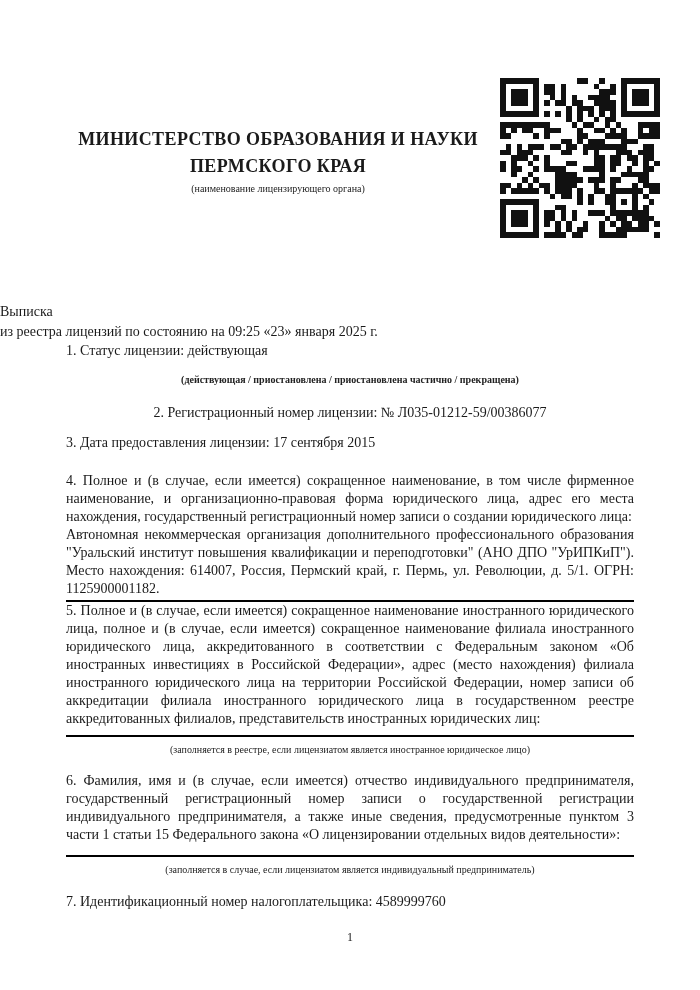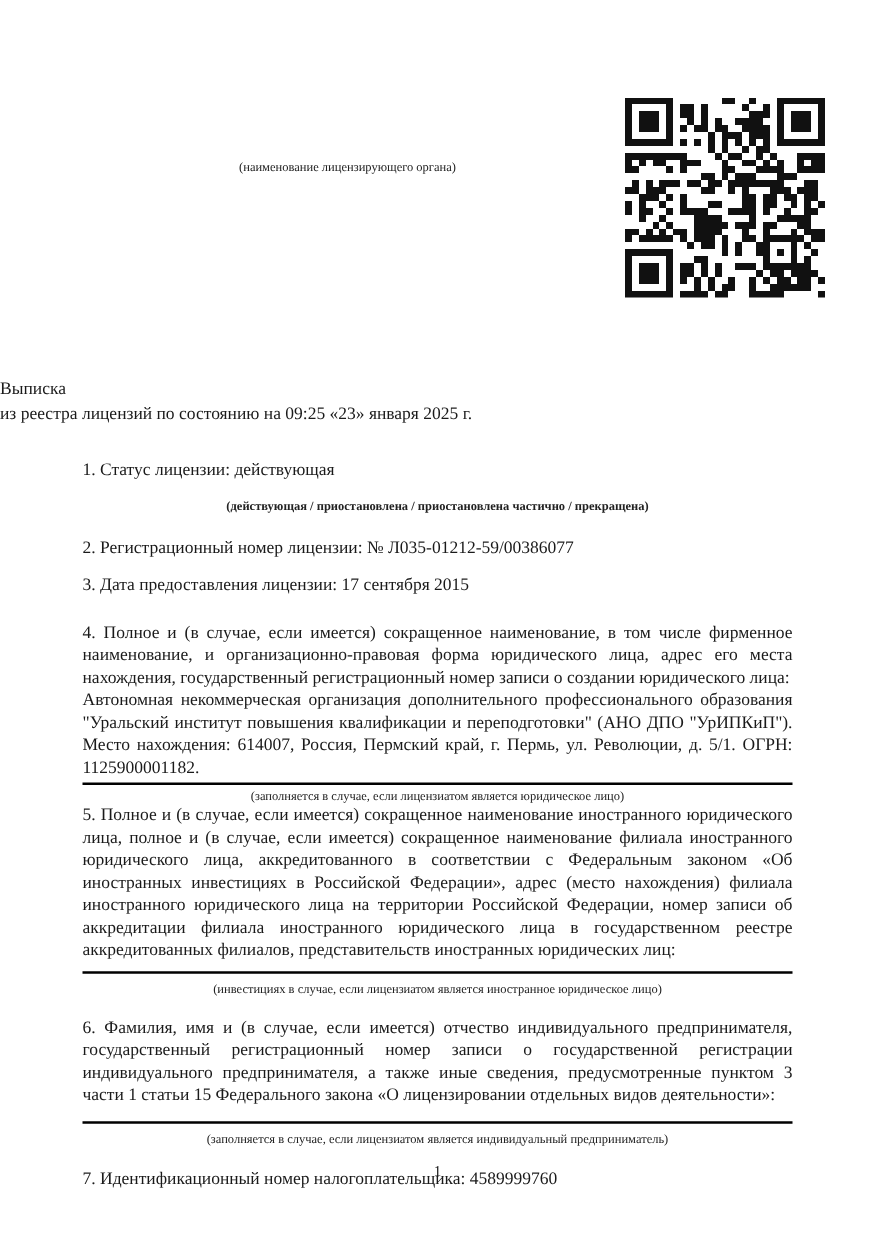--- a/index.html
+++ b/index.html
@@ -47,23 +47,23 @@
   
   .content { padding: 0 66px; }
   .item { line-height: 18px; }
   .just { text-align: justify; }
   .rule {
     border: none;
     border-top: 2px solid #000;
     height: 0;
     width: 100%;
   }
-  .m-item1   { margin-top: 26px; }
+  .m-item1   { }
   .m-cap1    { margin-top: 13px; font-weight: bold; }
-  .m-item2   { margin-top: 18px; }
+  .m-item2   { margin-top: 18px; text-align: center; }
   .m-item3   { margin-top: 12px; }
   .m-item4   { margin-top: 20px; }
   .m-rule4   { margin-top: 2px; }
   .m-cap4    { margin-top: 3px; }
   .m-item5   { }
   .m-rule5   { margin-top: 7px; }
   .m-cap5    { margin-top: 6px; }
   .m-item6   { margin-top: 16px; }
   .m-rule6   { margin-top: 11px; }
   .m-cap6    { margin-top: 6px; }
@@ -77,20 +77,24 @@
     font-size: 12px;
   }
 </style>
 </head>
 <body>
 
 <div class="page">
 
   <div class="header">
     <div class="ministry">
+      <div class="ministry-name">
+        <div>МИНИСТЕРСТВО ОБРАЗОВАНИЯ И НАУКИ</div>
+        <div>ПЕРМСКОГО КРАЯ</div>
+      </div>
       <div class="small-caption">(наименование лицензирующего органа)</div>
     </div>
     <div class="qr-box">
       <svg id="qr-svg" viewBox="0 0 29 29" width="160" height="160" shape-rendering="crispEdges" fill="#111" xmlns="http://www.w3.org/2000/svg">
           <rect x="0" y="0" width="1" height="1"></rect>
           <rect x="1" y="0" width="1" height="1"></rect>
           <rect x="2" y="0" width="1" height="1"></rect>
           <rect x="3" y="0" width="1" height="1"></rect>
           <rect x="4" y="0" width="1" height="1"></rect>
           <rect x="5" y="0" width="1" height="1"></rect>
@@ -526,28 +530,27 @@
     <div class="small-caption m-cap1">(действующая / приостановлена / приостановлена частично / прекращена)</div>
 
     <div class="item m-item2">2. Регистрационный номер лицензии: № Л035-01212-59/00386077</div>
 
     <div class="item m-item3">3. Дата предоставления лицензии: 17 сентября 2015</div>
 
     <div>
       <div class="item just m-item4">4. Полное и (в случае, если имеется) сокращенное наименование, в том числе фирменное наименование, и организационно-правовая форма юридического лица, адрес его места нахождения, государственный регистрационный номер записи о создании юридического лица:</div>
       <div class="item just">Автономная некоммерческая организация дополнительного профессионального образования "Уральский институт повышения квалификации и переподготовки" (АНО ДПО "УрИПКиП"). Место нахождения: 614007, Россия, Пермский край, г. Пермь, ул. Революции, д. 5/1. ОГРН: 1125900001182.</div>
       <div class="rule m-rule4"></div>
-      <div class="small-caption m-cap4">(заполняется в случае, если лицензиатом является юридическое лицо)</div>
     </div>
 
     <div>
       <div class="item just m-item5">5. Полное и (в случае, если имеется) сокращенное наименование иностранного юридического лица, полное и (в случае, если имеется) сокращенное наименование филиала иностранного юридического лица, аккредитованного в соответствии с Федеральным законом «Об иностранных инвестициях в Российской Федерации», адрес (место нахождения) филиала иностранного юридического лица на территории Российской Федерации, номер записи об аккредитации филиала иностранного юридического лица в государственном реестре аккредитованных филиалов, представительств иностранных юридических лиц:</div>
       <div class="item just"></div>
       <div class="rule m-rule5"></div>
-      <div class="small-caption m-cap5">(инвестициях в случае, если лицензиатом является иностранное юридическое лицо)</div>
+      <div class="small-caption m-cap5">(заполняется в реестре, если лицензиатом является иностранное юридическое лицо)</div>
     </div>
 
     <div>
       <div class="item just m-item6">6. Фамилия, имя и (в случае, если имеется) отчество индивидуального предпринимателя, государственный регистрационный номер записи о государственной регистрации индивидуального предпринимателя, а также иные сведения, предусмотренные пунктом 3 части 1 статьи 15 Федерального закона «О лицензировании отдельных видов деятельности»:</div>
       <div class="item just"></div>
       <div class="rule m-rule6"></div>
       <div class="small-caption m-cap6">(заполняется в случае, если лицензиатом является индивидуальный предприниматель)</div>
     </div>
 
     <div class="item m-item7">7. Идентификационный номер налогоплательщика: 4589999760</div>

